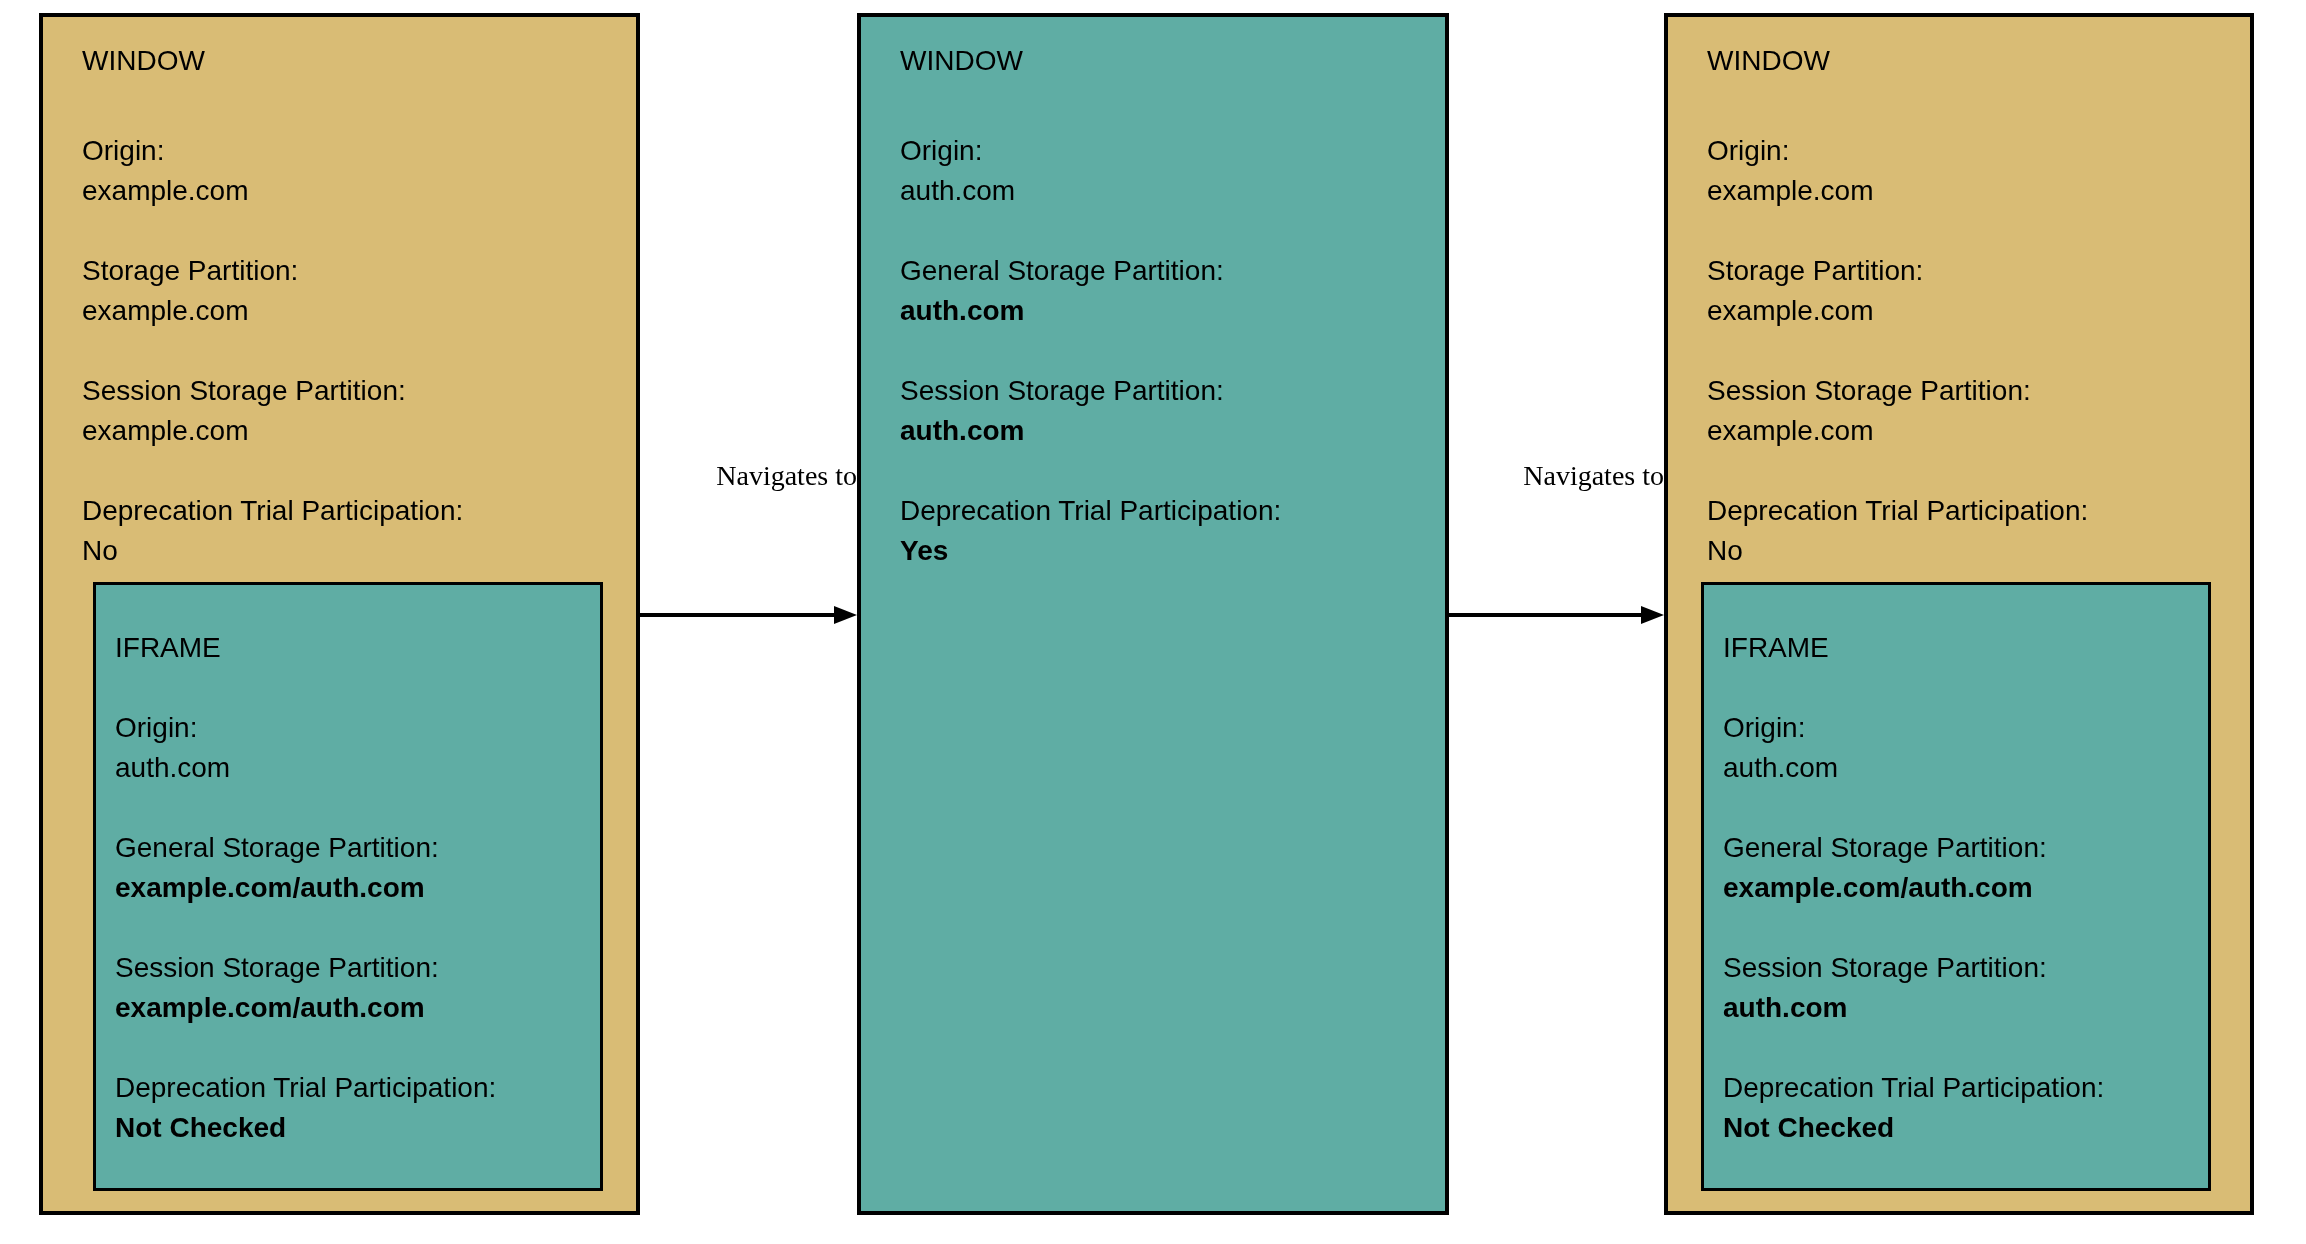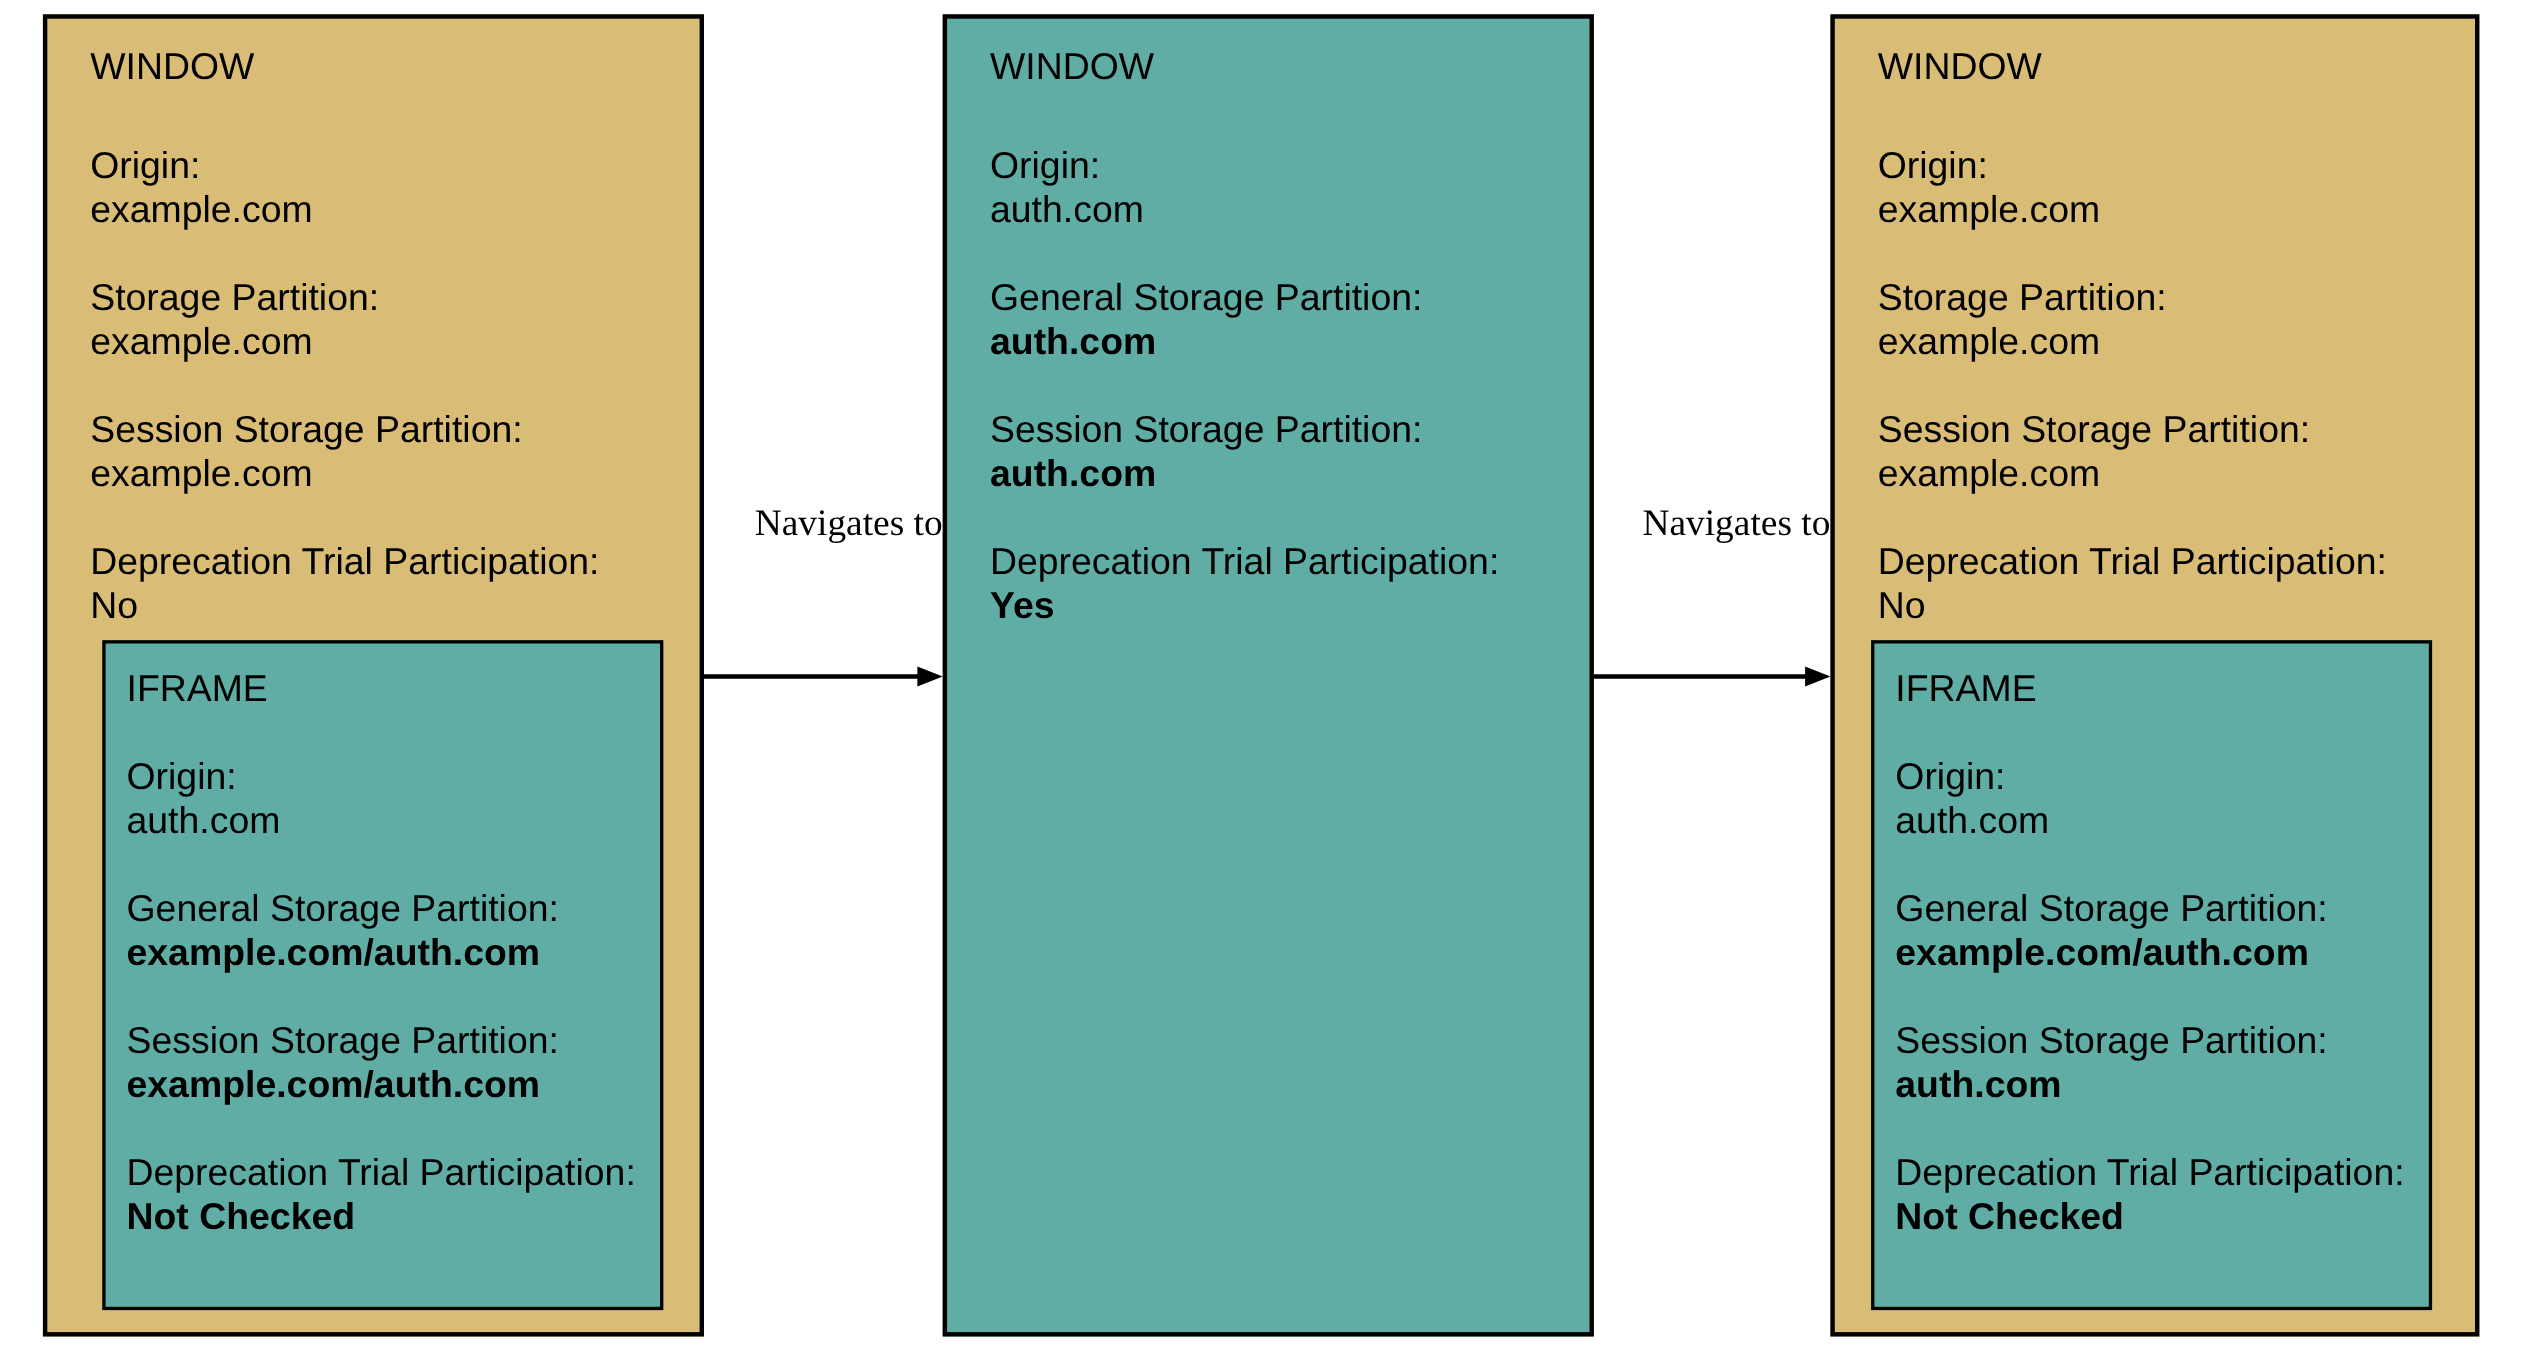--- a/index.html
+++ b/index.html
@@ -1,21 +1,21 @@
 <!DOCTYPE html>
 <html><head>
 <meta charset="utf-8">
 <style>
   html,body{margin:0;padding:0;background:#ffffff;}
   .canvas{
     position:relative;
     width:2306px;height:1244px;
     background:#ffffff;
     font-family:"Liberation Sans", sans-serif;
-    font-size:34px;line-height:40px;
+    font-size:28px;line-height:40px;
     color:#000000;
     overflow:hidden;
   }
   .window-box{
     position:absolute;top:13px;height:1202px;
     background:#D9BC75;
     border:4px solid #000000;
     box-sizing:border-box;
     padding:24px 28px 0 39px;
   }
@@ -24,21 +24,21 @@
   #box3{left:1664px;width:590px;}
   .box-title{margin:0 0 50px 0;}
   .field{margin:0 0 40px 0;}
   .field div{white-space:nowrap;}
   .bold{font-weight:bold;}
   .iframe-box{
     position:absolute;top:565px;width:510px;height:609px;
     background:#5FADA4;
     border:3px solid #000000;
     box-sizing:border-box;
-    padding:21px 6px 0 19px;
+    padding:43px 6px 0 19px;
   }
   #iframe1{left:50px;}
   #iframe3{left:33px;}
   .iframe-box .box-title{margin-bottom:40px;}
   .connector-label{position:absolute;top:456px;text-align:right;font-family:Liberation Serif, serif;}
   #label1{left:640px;width:217px;}
   #label2{left:1449px;width:215px;}
   .arrow{position:absolute;top:600px;display:block;}
   #arrow1{left:640px;}
   #arrow2{left:1449px;}

